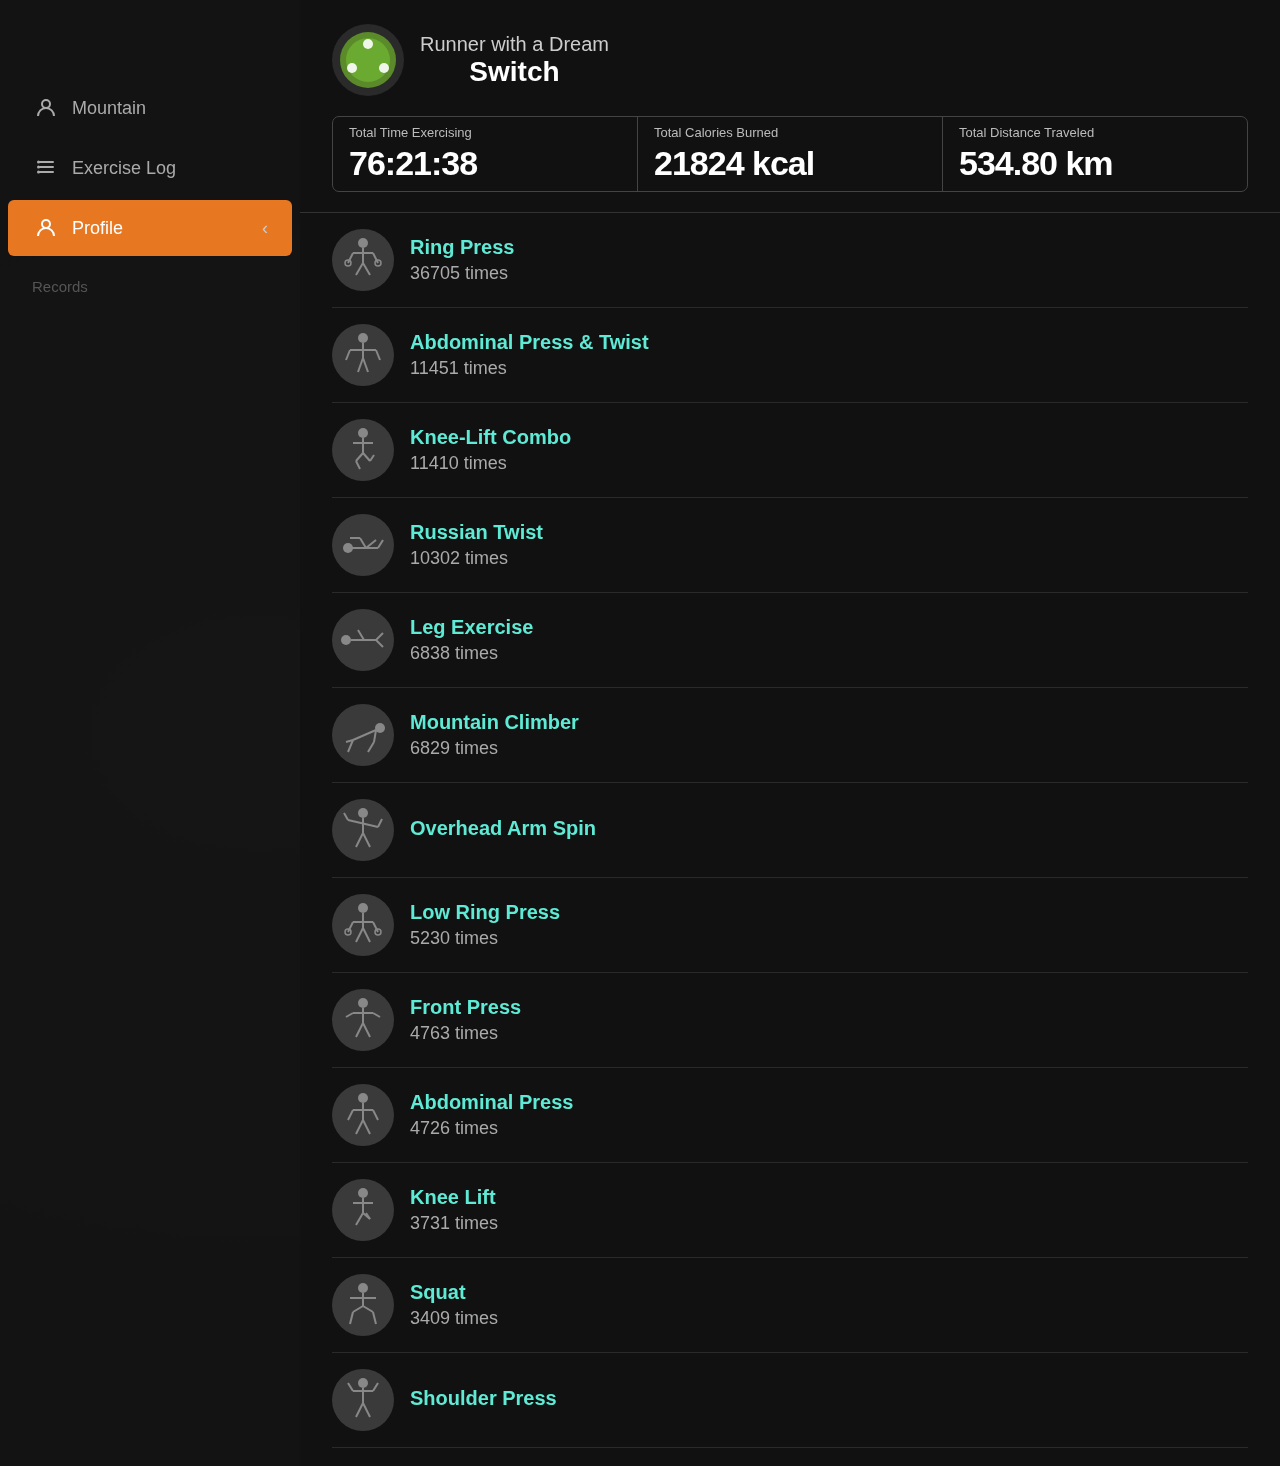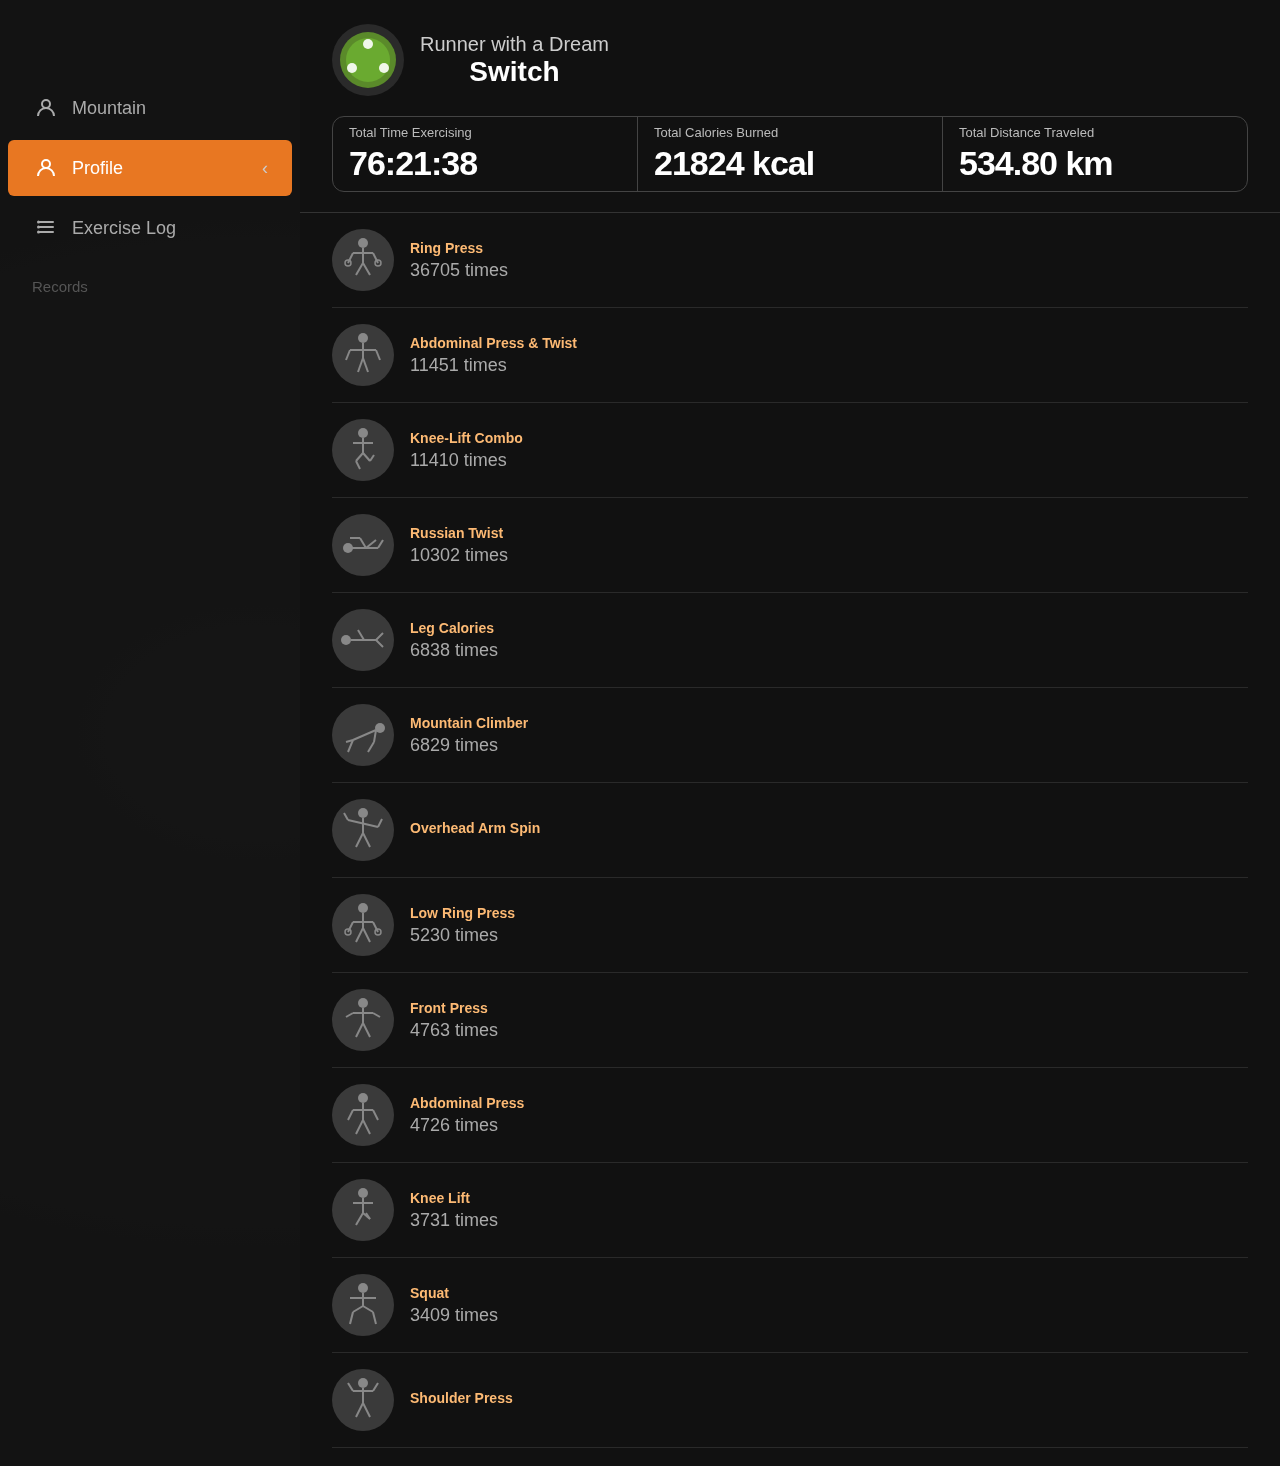--- a/index.html
+++ b/index.html
@@ -133,21 +133,21 @@
       font-size: 28px;
       font-weight: bold;
       text-align: center;
     }
 
     
     .stats-row {
       display: flex;
       gap: 0;
       border: 1px solid #444;
-      border-radius: 12px;
+      border-radius: 7px;
       overflow: hidden;
     }
 
     .stat-block {
       flex: 1;
       padding: 8px 16px;
       border-right: 1px solid #444;
     }
 
     .stat-block:last-child {
@@ -191,22 +191,22 @@
       align-items: center;
       justify-content: center;
       overflow: hidden;
     }
 
     .exercise-info {
       flex: 1;
     }
 
     .exercise-name {
-      color: #fdba74;
-      font-size: 14px;
+      color: #5eead4;
+      font-size: 20px;
       font-weight: bold;
       margin-bottom: 4px;
     }
 
     .exercise-count {
       color: #aaa;
       font-size: 18px;
     }
 
     
@@ -222,47 +222,47 @@
 
 <div class="sidebar">
   <div class="sidebar-item">
     <span class="icon">
       <svg width="22" height="22" viewBox="0 0 22 22" fill="none">
         <circle cx="11" cy="7" r="4" stroke="#aaa" stroke-width="2"></circle>
         <path d="M3 19c0-4.418 3.582-8 8-8s8 3.582 8 8" stroke="#aaa" stroke-width="2"></path>
       </svg>
     </span>
     <span>Mountain</span>
-  </div>
-
-  <div class="sidebar-item active">
-    <span class="icon">
-      <svg width="22" height="22" viewBox="0 0 22 22" fill="none">
-        <circle cx="11" cy="7" r="4" stroke="white" stroke-width="2"></circle>
-        <path d="M3 19c0-4.418 3.582-8 8-8s8 3.582 8 8" stroke="white" stroke-width="2"></path>
-      </svg>
-    </span>
-    <span>Profile</span>
-    <span class="sidebar-arrow">‹</span>
   </div>
 
   <div class="sidebar-item">
     <span class="icon">
       <svg width="22" height="22" viewBox="0 0 22 22" fill="none">
         <rect x="3" y="4" width="16" height="2" rx="1" fill="#aaa"></rect>
         <rect x="3" y="9" width="16" height="2" rx="1" fill="#aaa"></rect>
         <rect x="3" y="14" width="16" height="2" rx="1" fill="#aaa"></rect>
         <circle cx="3.5" cy="5" r="1.5" fill="#aaa"></circle>
         <circle cx="3.5" cy="10" r="1.5" fill="#aaa"></circle>
         <circle cx="3.5" cy="15" r="1.5" fill="#aaa"></circle>
       </svg>
     </span>
     <span>Exercise Log</span>
   </div>
 
+  <div class="sidebar-item active">
+    <span class="icon">
+      <svg width="22" height="22" viewBox="0 0 22 22" fill="none">
+        <circle cx="11" cy="7" r="4" stroke="white" stroke-width="2"></circle>
+        <path d="M3 19c0-4.418 3.582-8 8-8s8 3.582 8 8" stroke="white" stroke-width="2"></path>
+      </svg>
+    </span>
+    <span>Profile</span>
+    <span class="sidebar-arrow">‹</span>
+  </div>
+
   <div class="sidebar-section-label">Records</div>
 </div>
 
 <div class="main-content">
 
   <div class="profile-header">
     <div class="profile-title-row">
       <div class="profile-avatar">
 
         <svg width="60" height="60" viewBox="0 0 60 60">
@@ -370,21 +370,21 @@
         <div class="exercise-avatar">
           <svg class="figure" viewBox="0 0 50 50">
             <circle cx="8" cy="25" r="5" fill="#888"></circle>
             <line x1="13" y1="25" x2="38" y2="25" stroke="#888" stroke-width="2"></line>
             <line x1="26" y1="25" x2="20" y2="15" stroke="#888" stroke-width="2"></line>
             <line x1="38" y1="25" x2="45" y2="18" stroke="#888" stroke-width="2"></line>
             <line x1="38" y1="25" x2="45" y2="32" stroke="#888" stroke-width="2"></line>
           </svg>
         </div>
         <div class="exercise-info">
-          <div class="exercise-name">Leg Calories</div>
+          <div class="exercise-name">Leg Exercise</div>
           <div class="exercise-count">6838 times</div>
         </div>
       </div>
       <div class="exercise-item">
         <div class="exercise-avatar">
           <svg class="figure" viewBox="0 0 50 50">
             <circle cx="42" cy="18" r="5" fill="#888"></circle>
             <line x1="38" y1="20" x2="15" y2="30" stroke="#888" stroke-width="2"></line>
             <line x1="38" y1="20" x2="36" y2="32" stroke="#888" stroke-width="2"></line>
             <line x1="15" y1="30" x2="10" y2="42" stroke="#888" stroke-width="2"></line>

